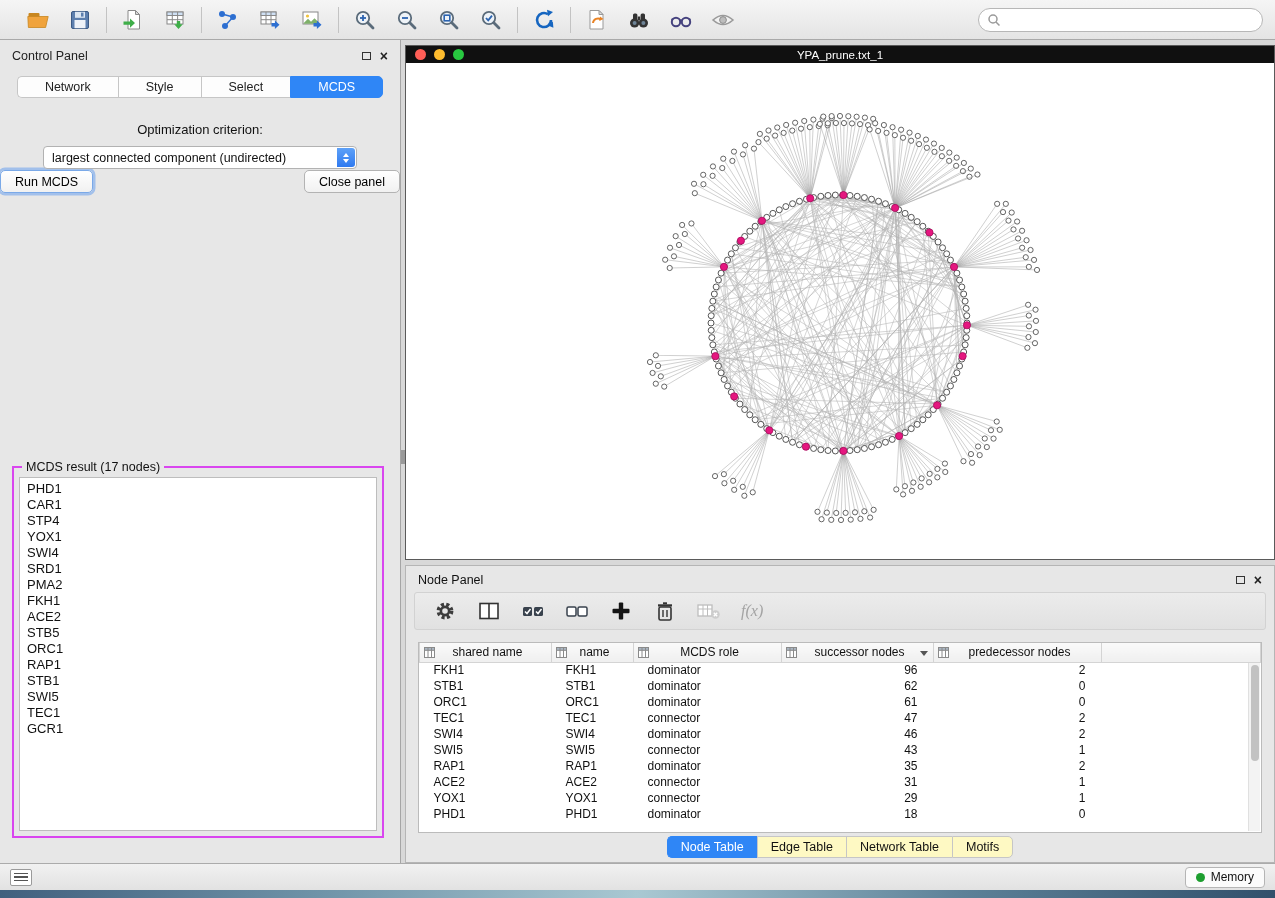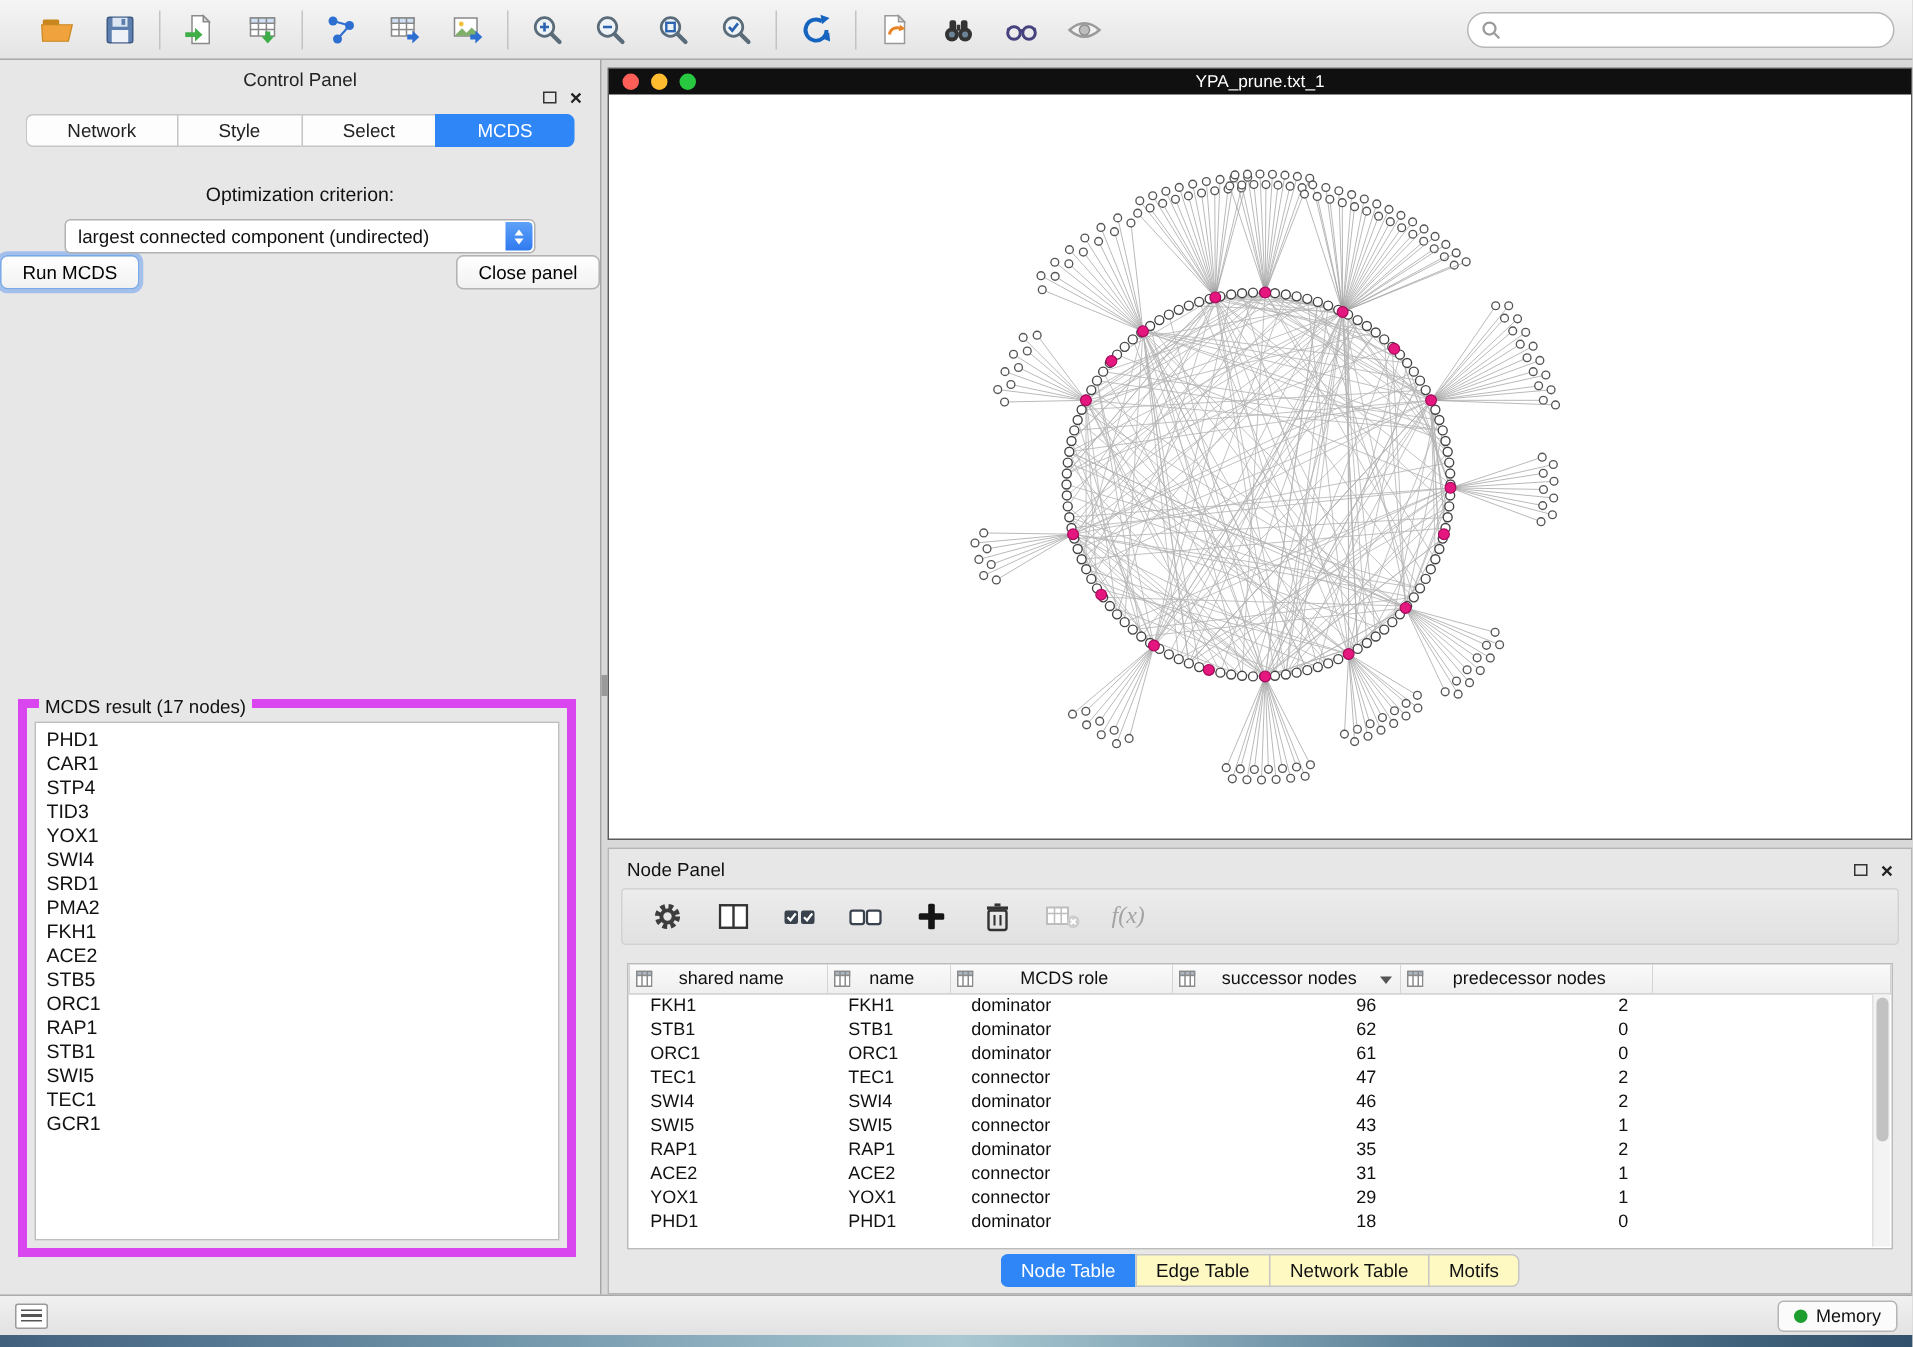--- a/index.html
+++ b/index.html
@@ -10,39 +10,39 @@
   
   .toolbar{position:absolute;top:0;left:0;right:0;height:40px;background:linear-gradient(#f5f5f5,#e4e4e4);border-bottom:1px solid #a9a9a9;display:flex;align-items:center;padding:0 12px;}
   .tgroup{display:flex;align-items:center;gap:14px;padding:0 12px;}
   .tsep{width:1px;height:26px;background:#c3c3c3;}
   .ticon{width:28px;height:26px;display:flex;align-items:center;justify-content:center;cursor:pointer;}
   .searchbox{margin-left:auto;width:285px;height:24px;border:1px solid #b7b7b7;border-radius:12px;background:#fff;display:flex;align-items:center;padding:0 8px;gap:5px;}
   .searchbox input{border:none;outline:none;flex:1;font-size:12px;font-family:"Liberation Sans",sans-serif;background:transparent;}
 
   
   .control-panel{position:absolute;top:40px;left:0;width:401px;bottom:35px;background:#e7e7e7;border-right:1px solid #a5a5a5;}
-  .cp-header{height:26px;display:flex;align-items:center;padding:6px 12px 0 12px;font-size:12.5px;color:#222;flex-direction:column;}
+  .cp-header{height:26px;display:flex;align-items:center;padding:6px 12px 0 12px;font-size:12.5px;color:#222;}
   .win-btns{margin-left:auto;display:flex;align-items:center;gap:9px;}
   .float-ico{width:9px;height:8px;border:1.4px solid #333;display:inline-block;}
   .close-ico{font-size:14px;font-weight:bold;color:#222;line-height:10px;cursor:pointer;}
   .cp-tabs{display:flex;justify-content:center;margin-top:10px;}
   .cp-tab{padding:3px 27px;font-size:12.5px;background:#fdfdfd;border:1px solid #c6c6c6;border-right:none;color:#222;cursor:pointer;}
   .cp-tab:first-child{border-radius:5px 0 0 5px;}
   .cp-tab:last-child{border-radius:0 5px 5px 0;border-right:1px solid #c6c6c6;}
   .cp-tab.active{background:#2f86f6;border-color:#2f86f6;color:#fff;}
   .cp-opt-label{text-align:center;margin-top:24px;font-size:13px;}
   .cp-select{width:314px;height:23px;margin:9px auto 0 auto;background:#fff;border:1px solid #b2b2b2;border-radius:4px;display:flex;align-items:center;position:relative;cursor:pointer;}
   .cp-select .sel-text{padding:0 8px;font-size:12.5px;white-space:nowrap;}
   .cp-select .stepper{position:absolute;right:1px;top:1px;bottom:1px;width:18px;background:linear-gradient(#5ea1f8,#2f7af0);border-radius:0 3px 3px 0;display:flex;flex-direction:column;align-items:center;justify-content:center;gap:2px;}
   .tri-up{width:0;height:0;border-left:3.5px solid transparent;border-right:3.5px solid transparent;border-bottom:4px solid #fff;}
   .tri-dn{width:0;height:0;border-left:3.5px solid transparent;border-right:3.5px solid transparent;border-top:4px solid #fff;}
   .cp-btnrow{display:flex;justify-content:space-between;gap:14px;margin-top:1px;}
   .btn{height:23px;padding:0 14px;background:linear-gradient(#ffffff,#f1f1f1);border:1px solid #b3b3b3;border-radius:5px;font-size:12.5px;font-family:"Liberation Sans",sans-serif;cursor:pointer;}
   .btn.focused{border:1px solid #7aa9e8;box-shadow:0 0 0 2.5px rgba(77,144,240,.45);}
-  .result-box{position:absolute;left:12px;right:16px;top:426px;height:372px;border:6px solid #d946ef;}
+  .result-box{position:absolute;left:12px;right:16px;top:426px;height:372px;border:2px solid #d946ef;}
   .result-legend{position:absolute;top:-8px;left:8px;background:#e7e7e7;padding:0 4px;font-size:12.5px;}
   .result-list{position:absolute;left:5px;right:5px;top:9px;bottom:5px;background:#fff;border:1px solid #bdbdbd;overflow:hidden;padding:3px 7px;font-size:13px;line-height:16px;}
   .result-list div{cursor:default;}
 
   
   .net-window{position:absolute;left:405px;top:45px;right:0;height:515px;border:1px solid #5a5a5a;background:#fff;}
   .net-titlebar{height:17px;background:#101010;position:relative;display:flex;align-items:center;}
   .lights{position:absolute;left:9px;display:flex;gap:8px;}
   .light{width:11px;height:11px;border-radius:50%;cursor:pointer;}
   .net-title{margin:0 auto;color:#fff;font-size:11.5px;}
@@ -264,21 +264,20 @@
     <div class="cp-btnrow">
       <button class="btn focused">Run MCDS</button>
       <button class="btn">Close panel</button>
     </div>
     <div class="result-box">
       <span class="result-legend">MCDS result (17 nodes)</span>
       <div class="result-list" id="result-list">
           <div>PHD1</div>
           <div>CAR1</div>
           <div>STP4</div>
-          <div>TID3</div>
           <div>YOX1</div>
           <div>SWI4</div>
           <div>SRD1</div>
           <div>PMA2</div>
           <div>FKH1</div>
           <div>ACE2</div>
           <div>STB5</div>
           <div>ORC1</div>
           <div>RAP1</div>
           <div>STB1</div>

